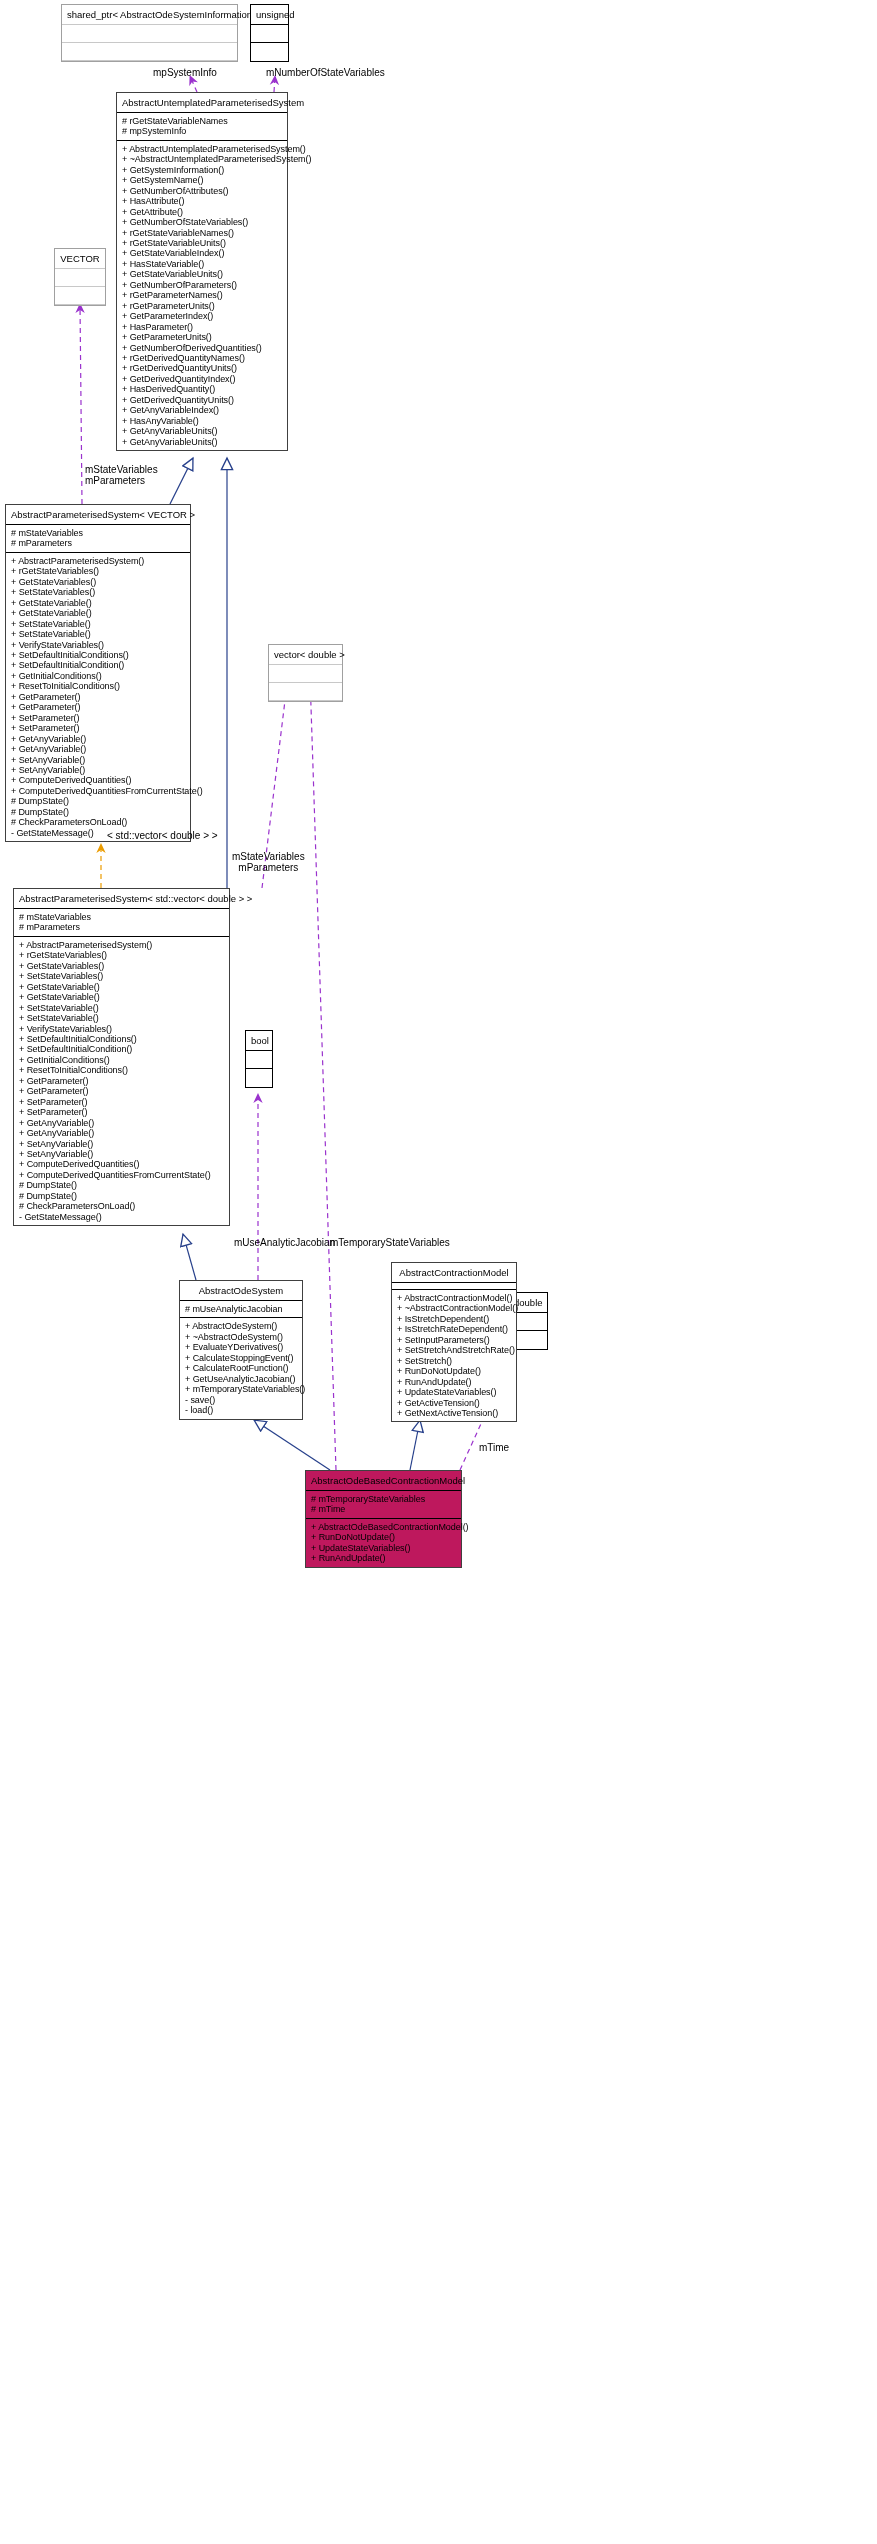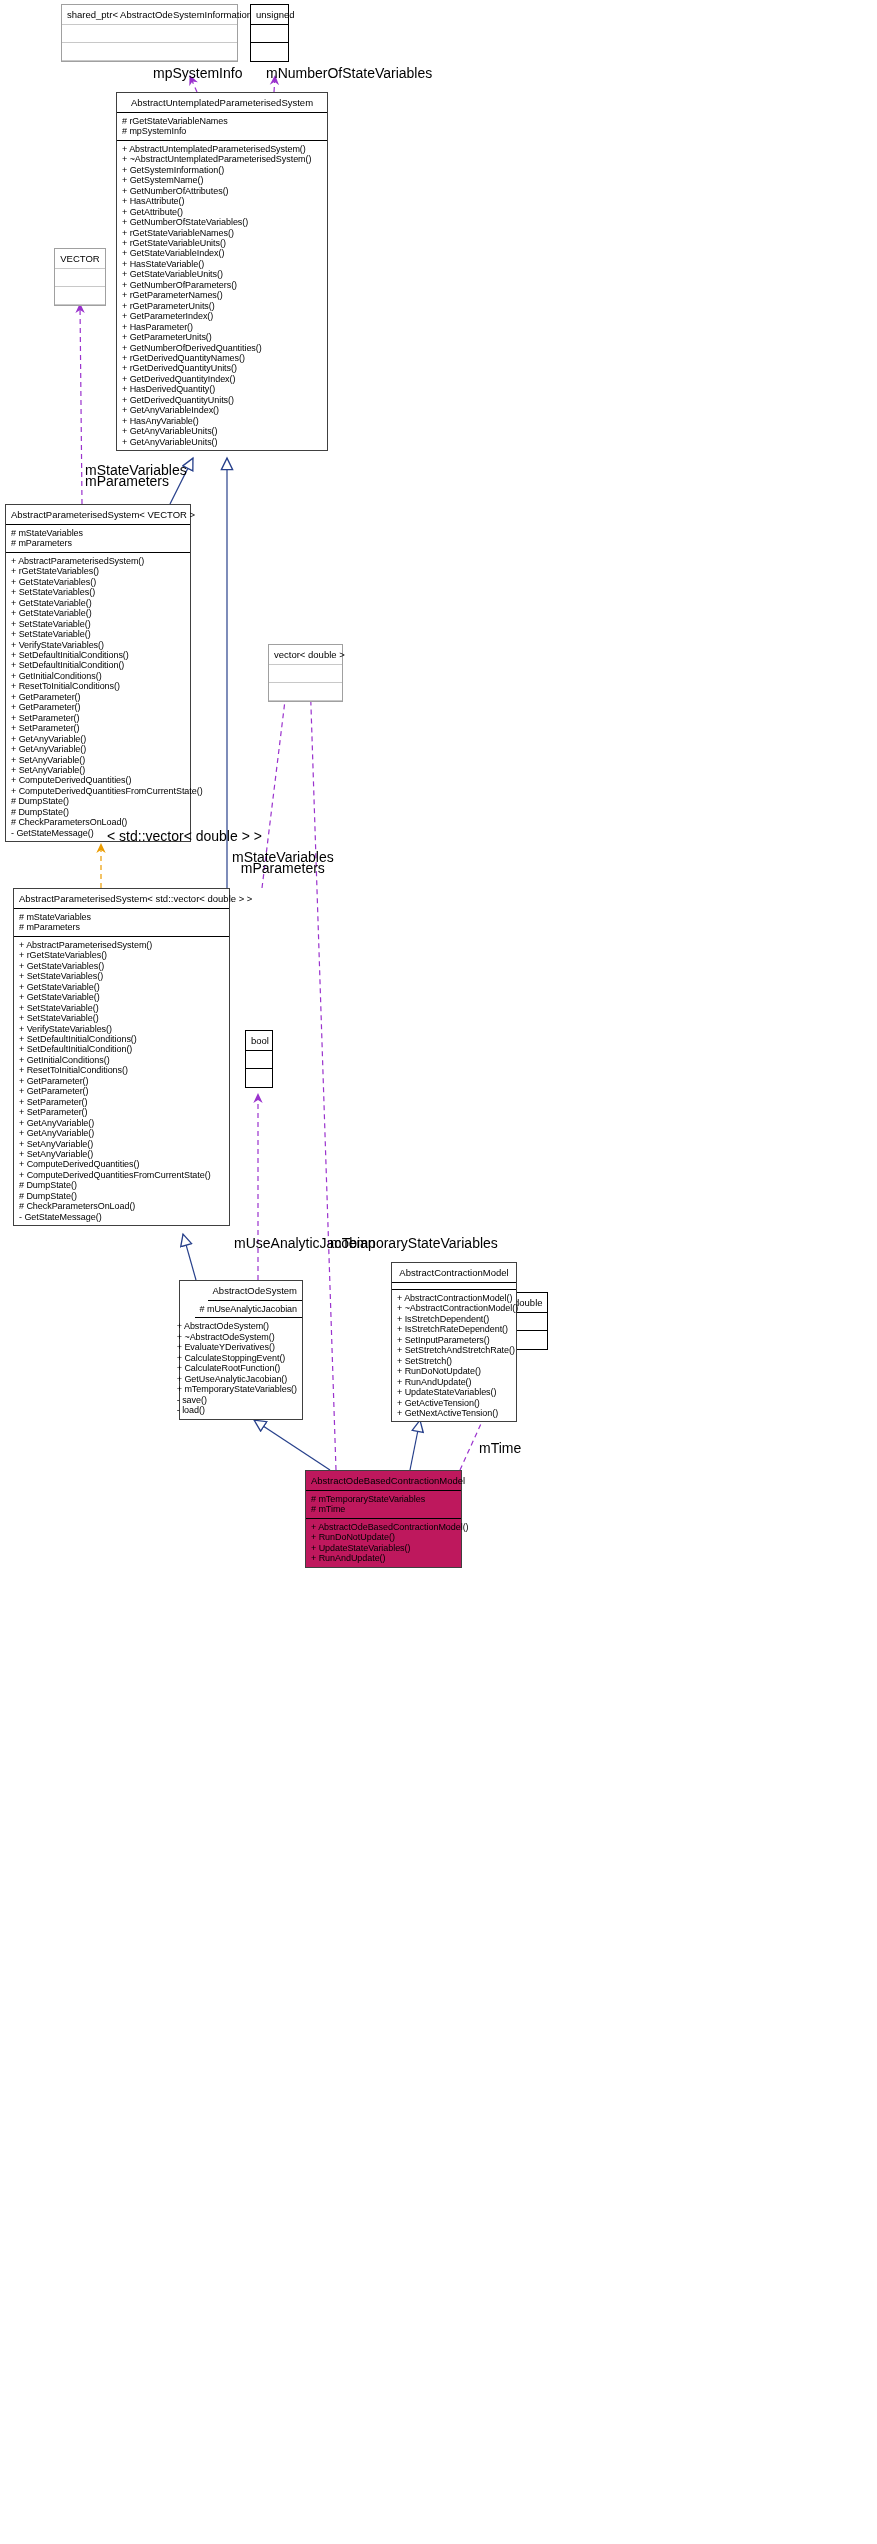--- a/index.html
+++ b/index.html
@@ -63,21 +63,21 @@
     letter-spacing: -0.05px;
   }
   .node.empty-sect .sect { min-height: 17px; }
 
   
   .prim .sect { height: 18px; }
 
   
   .elabel {
     position: absolute;
-    font-size: 14px;
+    font-size: 10px;
     line-height: 10.5px;
     color: #000;
     white-space: nowrap;
     z-index: 8;
     background: transparent;
   }
   .elabel.ctr { text-align: center; }
 </style>
 </head>
 <body>
@@ -132,21 +132,21 @@
 
   <div class="node strong prim" style="left:250px; top:4px; width:39px;">
     <div class="title">unsigned</div>
     <div class="sect"></div>
     <div class="sect last"></div>
   </div>
 
   <div class="elabel" style="left:153px; top:68px;">mpSystemInfo</div>
   <div class="elabel" style="left:266px; top:68px;">mNumberOfStateVariables</div>
 
-  <div class="node dark" style="left:116px; top:92px; width:212px;">
+  <div class="node dark" style="left:116px; top:92px; width:172px;">
     <div class="title">AbstractUntemplatedParameterisedSystem</div>
     <div class="sect">
       <div class="row"># rGetStateVariableNames</div>
       <div class="row"># mpSystemInfo</div>
     </div>
     <div class="sect last">
       <div class="row">+ AbstractUntemplatedParameterisedSystem()</div>
       <div class="row">+ ~AbstractUntemplatedParameterisedSystem()</div>
       <div class="row">+ GetSystemInformation()</div>
       <div class="row">+ GetSystemName()</div>
@@ -285,21 +285,21 @@
   <div class="node strong prim" style="left:500px; top:1292px; width:40px;margin-left:8px;">
     <div class="title">double</div>
     <div class="sect"></div>
     <div class="sect last"></div>
   </div>
 
   <div class="elabel" style="left:234px; top:1238px;">mUseAnalyticJacobian</div>
   <div class="elabel" style="left:330px; top:1238px;">mTemporaryStateVariables</div>
   <div class="elabel" style="left:479px; top:1443px;">mTime</div>
 
-  <div class="node dark" style="left:179px; top:1280px; width:124px;align-items:flex-end;">
+  <div class="node dark" style="left:179px; top:1280px; width:124px;">
     <div class="title">AbstractOdeSystem</div>
     <div class="sect">
       <div class="row"># mUseAnalyticJacobian</div>
     </div>
     <div class="sect last">
       <div class="row">+ AbstractOdeSystem()</div>
       <div class="row">+ ~AbstractOdeSystem()</div>
       <div class="row">+ EvaluateYDerivatives()</div>
       <div class="row">+ CalculateStoppingEvent()</div>
       <div class="row">+ CalculateRootFunction()</div>

